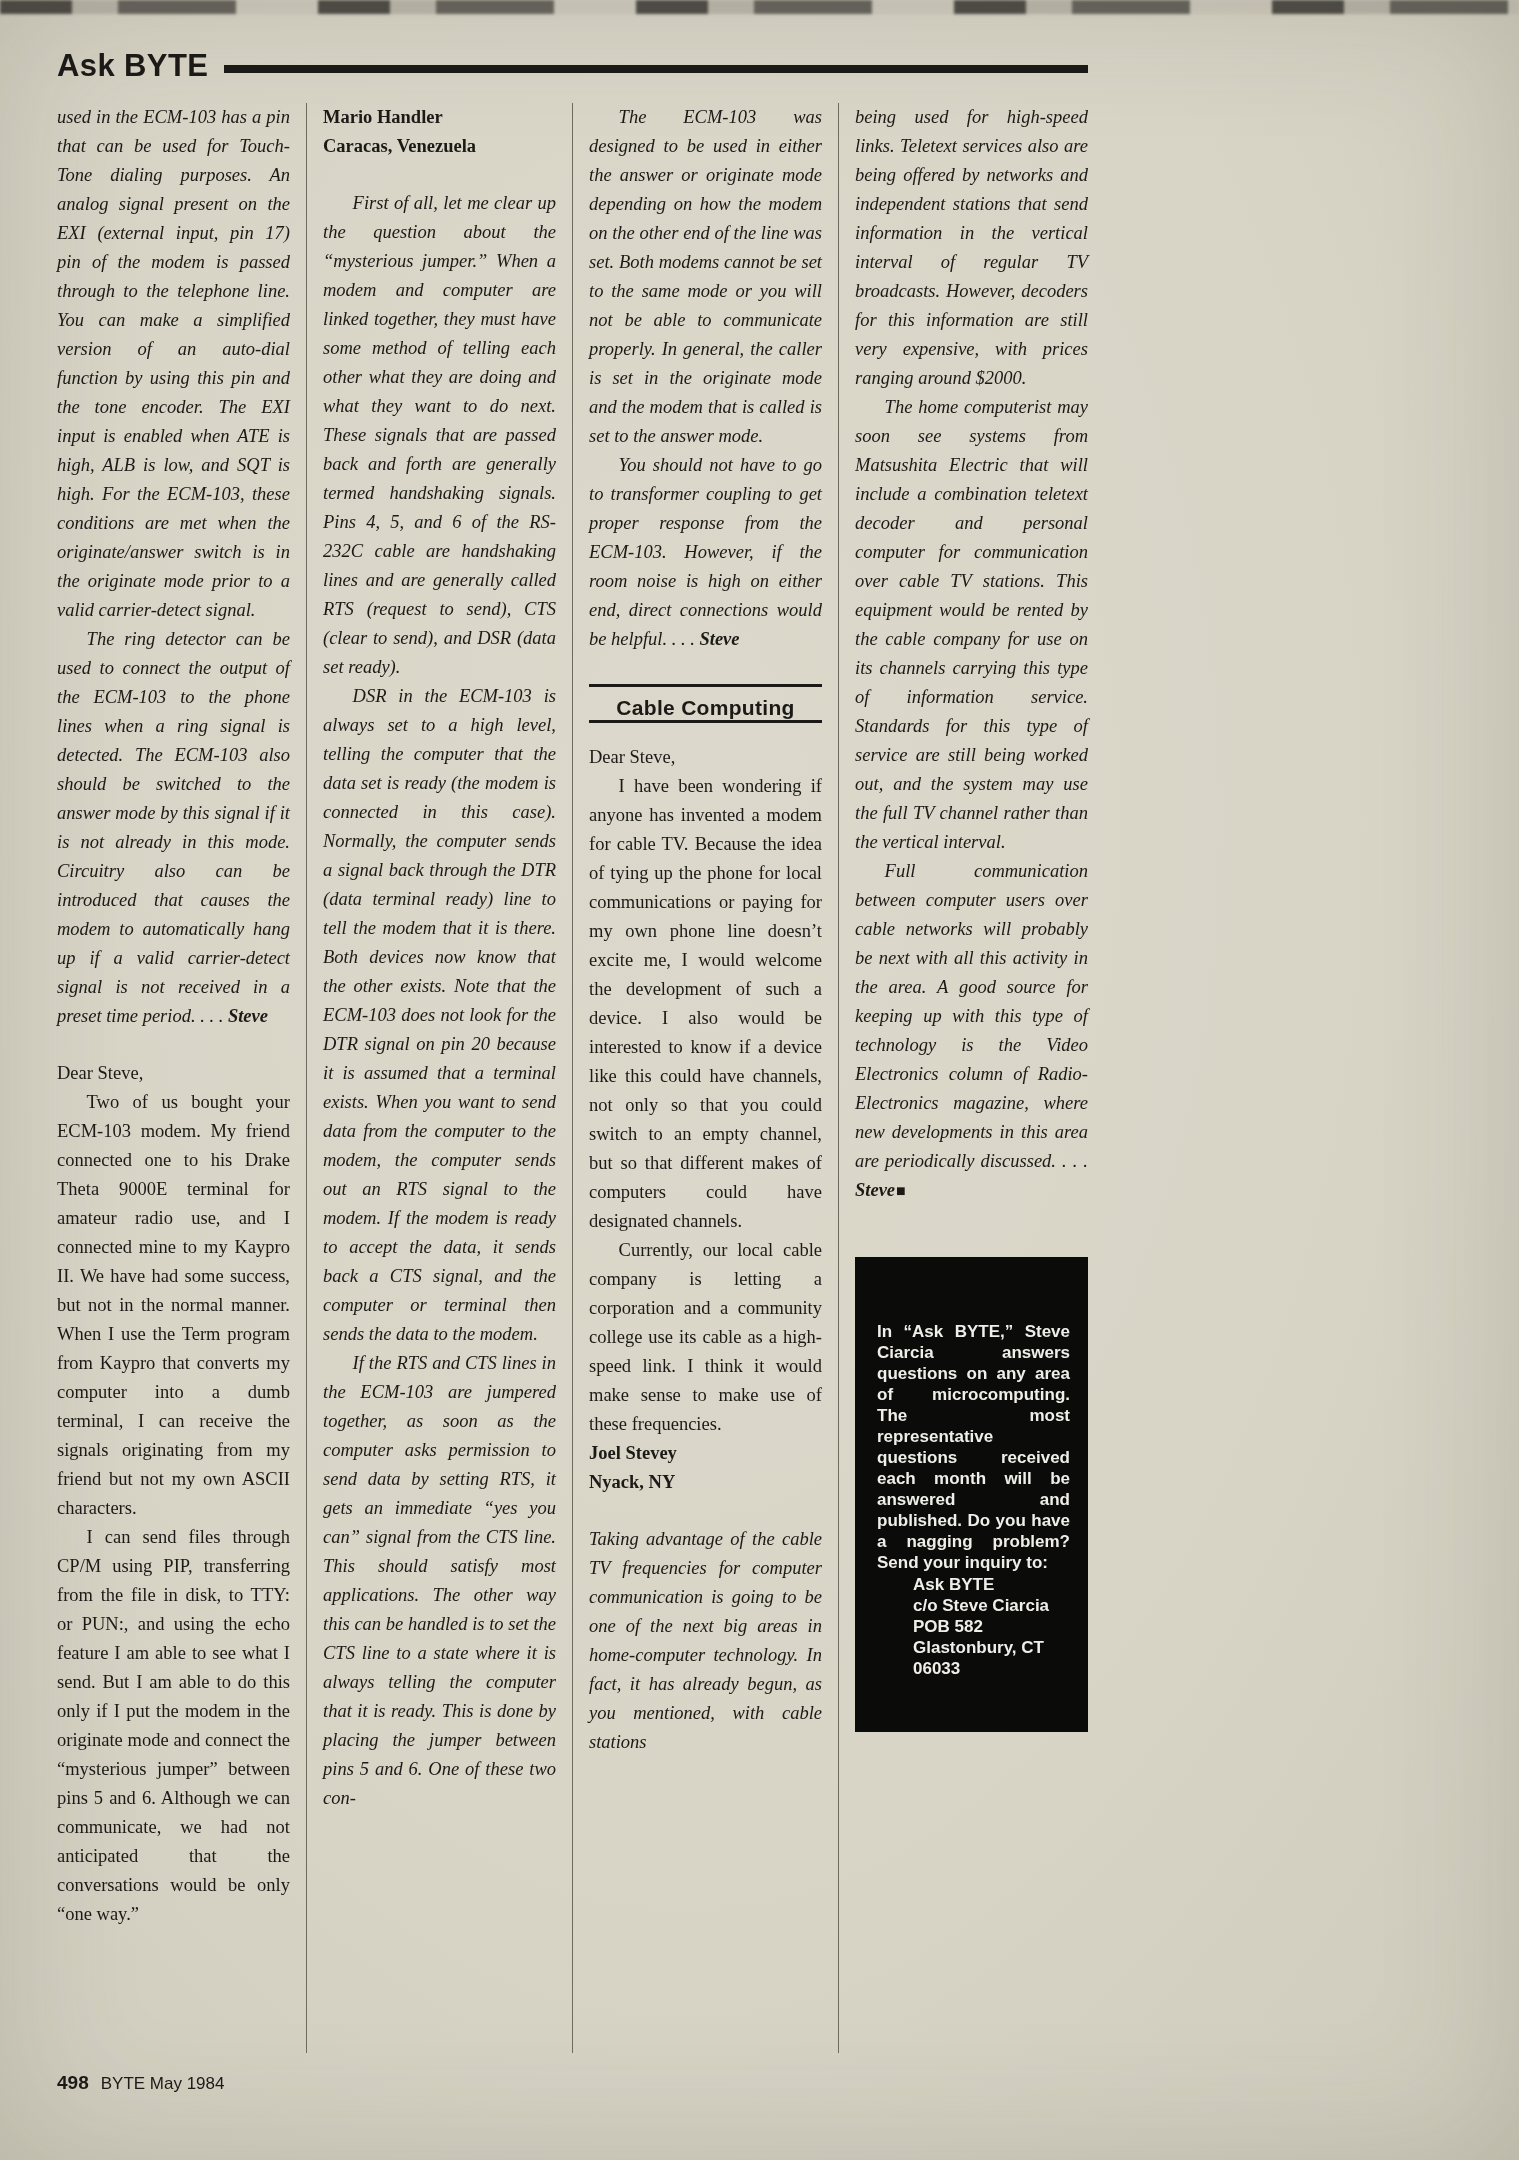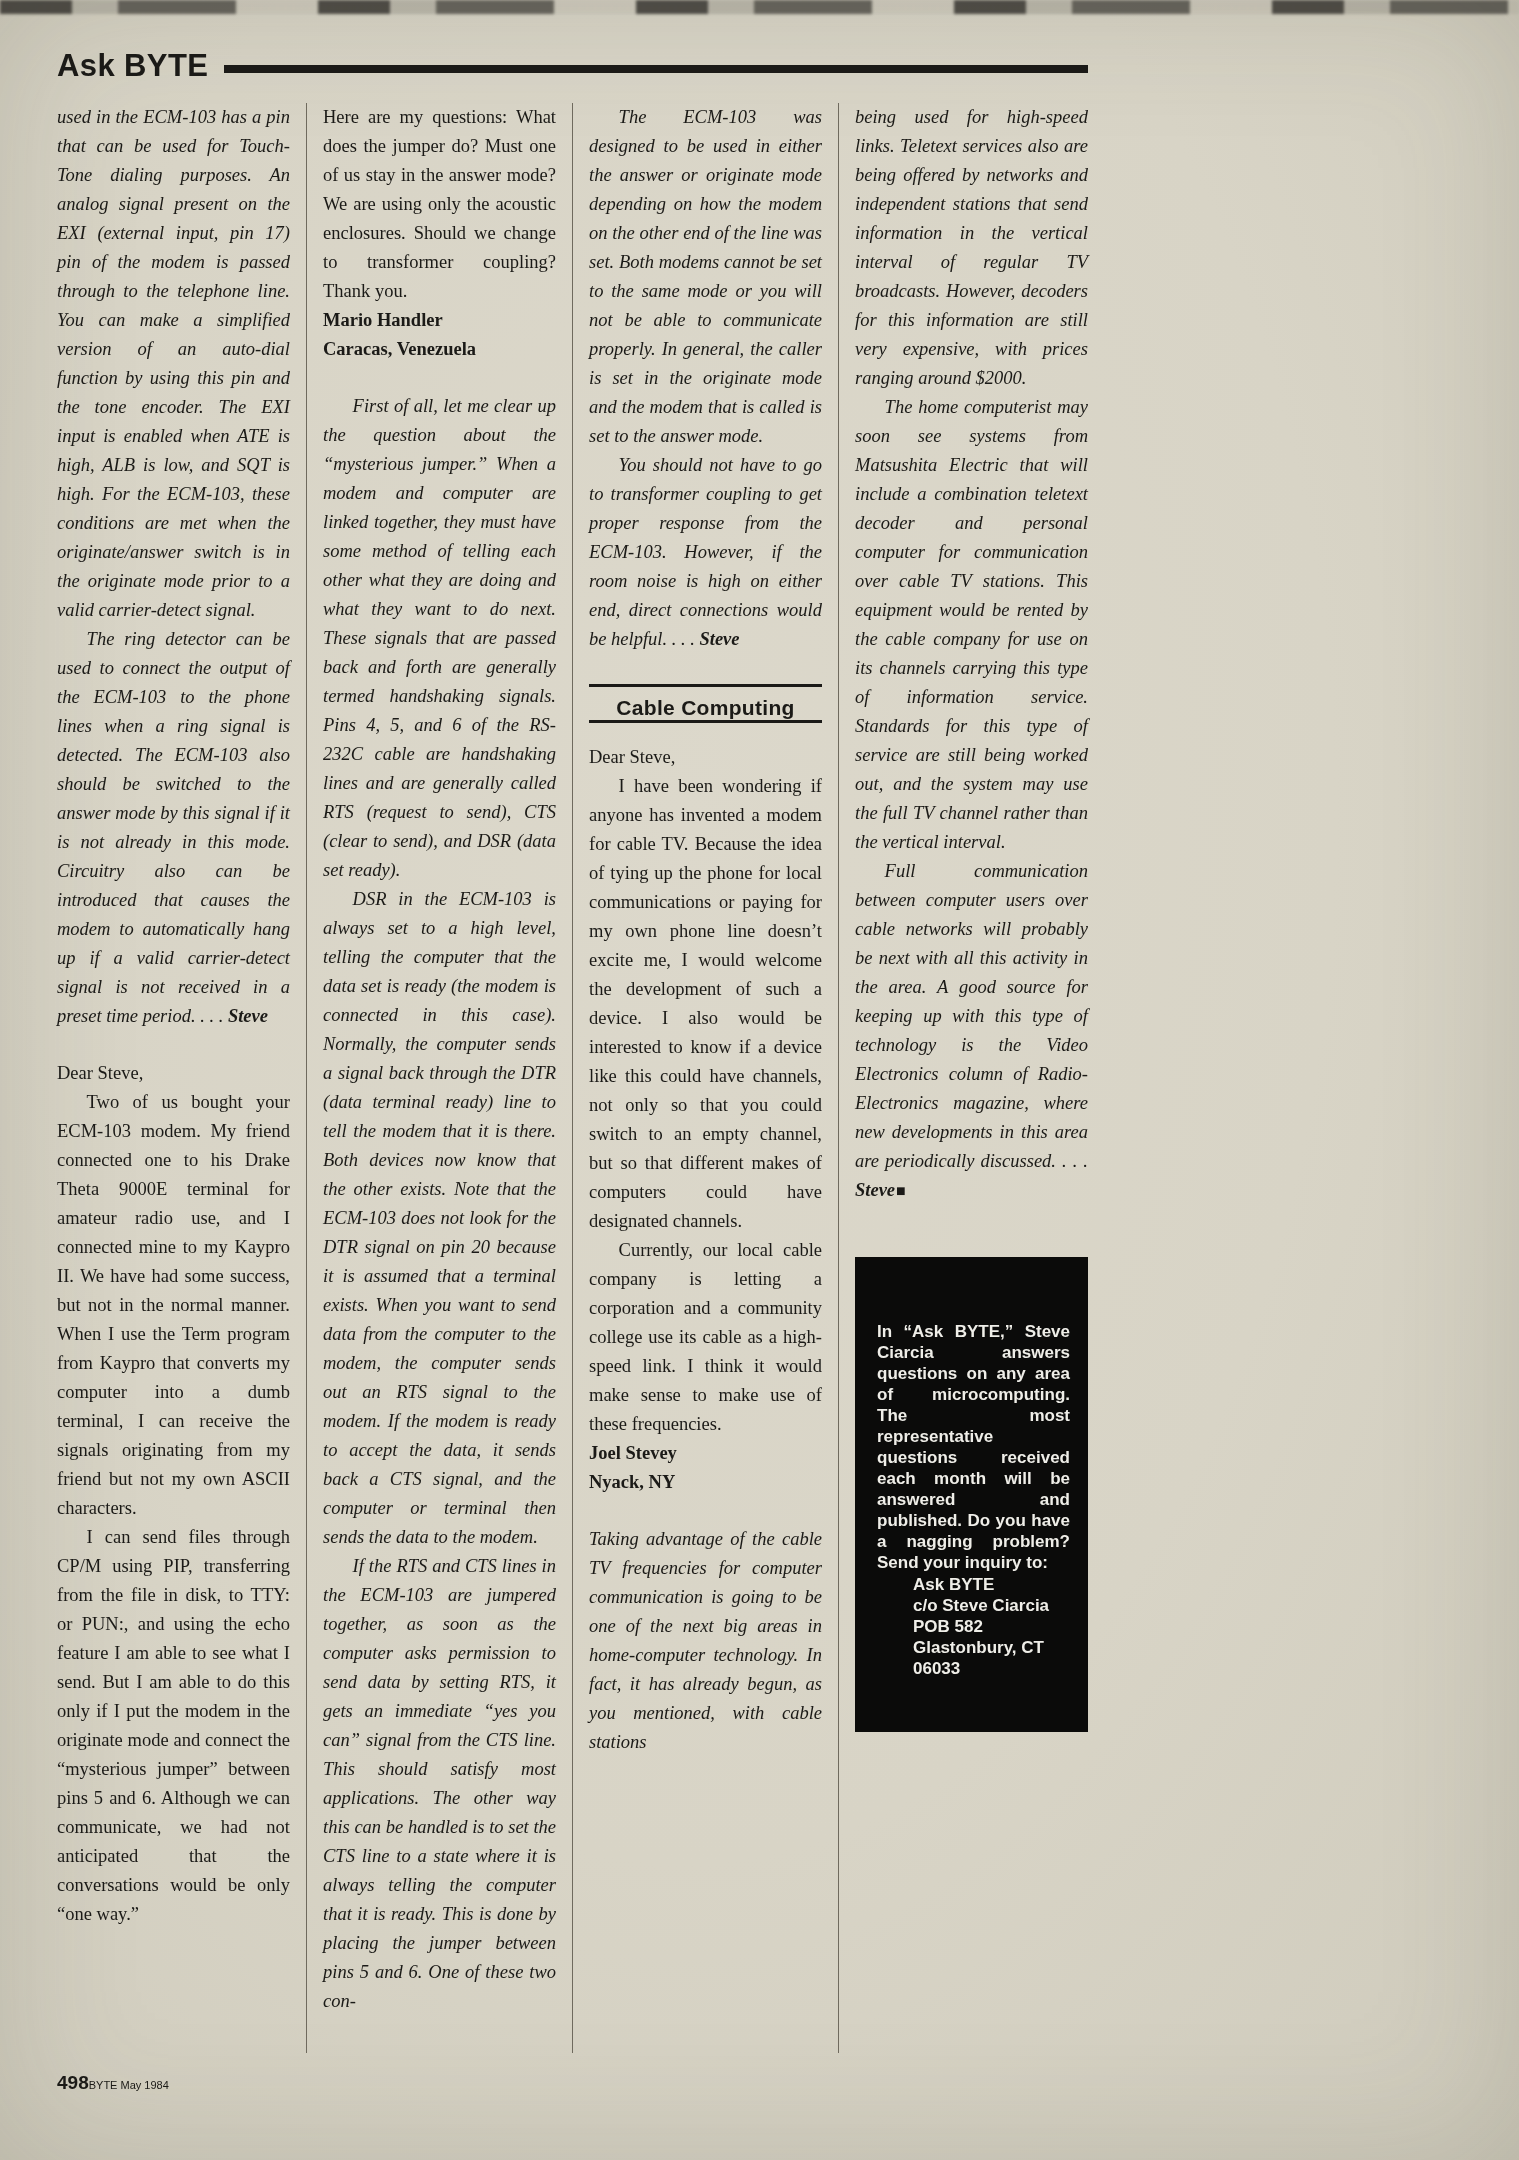--- a/index.html
+++ b/index.html
@@ -118,21 +118,21 @@
   .box-outro { text-indent: 1.2em; text-align: justify; }
 
   
   .page-footer {
     position: absolute;
     left: 57px;
     top: 2072px;
     font-family: "Liberation Sans", sans-serif;
   }
   .page-num { font-weight: bold; font-size: 19px; margin-top: 32px; }
-  .issue { font-size: 11px; }
+  .issue { font-size: 17px; margin-left: 12px; }
 </style>
 </head>
 <body>
 
 <div class="page">
 
   <div class="scan-strip"></div>
 
   <header class="masthead">
     <h1 class="title">Ask BYTE</h1>
@@ -144,21 +144,20 @@
       <div class="col-flow">
           <p class="para italic">used in the ECM-103 has a pin that can be used for Touch-Tone dialing purposes. An analog signal present on the EXI (external input, pin 17) pin of the modem is passed through to the telephone line. You can make a simplified version of an auto-dial function by using this pin and the tone encoder. The EXI input is enabled when ATE is high, ALB is low, and SQT is high. For the ECM-103, these conditions are met when the originate/answer switch is in the originate mode prior to a valid carrier-detect signal.</p>
           <p class="para italic indent">The ring detector can be used to connect the output of the ECM-103 to the phone lines when a ring signal is detected. The ECM-103 also should be switched to the answer mode by this signal if it is not already in this mode. Circuitry also can be introduced that causes the modem to automatically hang up if a valid carrier-detect signal is not received in a preset time period. . . . <b>Steve</b></p>
           <p class="para roman space-before">Dear Steve,</p>
           <p class="para roman indent">Two of us bought your ECM-103 modem. My friend connected one to his Drake Theta 9000E terminal for amateur radio use, and I connected mine to my Kaypro II. We have had some success, but not in the normal manner. When I use the Term program from Kaypro that converts my computer into a dumb terminal, I can receive the signals originating from my friend but not my own ASCII characters.</p>
           <p class="para roman indent">I can send files through CP/M using PIP, transferring from the file in disk, to TTY: or PUN:, and using the echo feature I am able to see what I send. But I am able to do this only if I put the modem in the originate mode and connect the “mysterious jumper” between pins 5 and 6. Although we can communicate, we had not anticipated that the conversations would be only “one way.”</p>
         </div>
     </section>
     <section class="col">
       <div class="col-flow">
-          <p class="para roman">Here are my questions: What does the jumper do? Must one of us stay in the answer mode? We are using only the acoustic enclosures. Should we change to transformer coupling? Thank you.</p>
           <p class="para roman sig">Mario Handler</p>
           <p class="para roman sig">Caracas, Venezuela</p>
           <p class="para italic indent space-before">First of all, let me clear up the question about the “mysterious jumper.” When a modem and computer are linked together, they must have some method of telling each other what they are doing and what they want to do next. These signals that are passed back and forth are generally termed handshaking signals. Pins 4, 5, and 6 of the RS-232C cable are handshaking lines and are generally called RTS (request to send), CTS (clear to send), and DSR (data set ready).</p>
           <p class="para italic indent">DSR in the ECM-103 is always set to a high level, telling the computer that the data set is ready (the modem is connected in this case). Normally, the computer sends a signal back through the DTR (data terminal ready) line to tell the modem that it is there. Both devices now know that the other exists. Note that the ECM-103 does not look for the DTR signal on pin 20 because it is assumed that a terminal exists. When you want to send data from the computer to the modem, the computer sends out an RTS signal to the modem. If the modem is ready to accept the data, it sends back a CTS signal, and the computer or terminal then sends the data to the modem.</p>
           <p class="para italic indent">If the RTS and CTS lines in the ECM-103 are jumpered together, as soon as the computer asks permission to send data by setting RTS, it gets an immediate “yes you can” signal from the CTS line. This should satisfy most applications. The other way this can be handled is to set the CTS line to a state where it is always telling the computer that it is ready. This is done by placing the jumper between pins 5 and 6. One of these two con-</p>
         </div>
     </section>
     <section class="col">
       <div class="col-flow">
           <p class="para italic indent">The ECM-103 was designed to be used in either the answer or originate mode depending on how the modem on the other end of the line was set. Both modems cannot be set to the same mode or you will not be able to communicate properly. In general, the caller is set in the originate mode and the modem that is called is set to the answer mode.</p>

